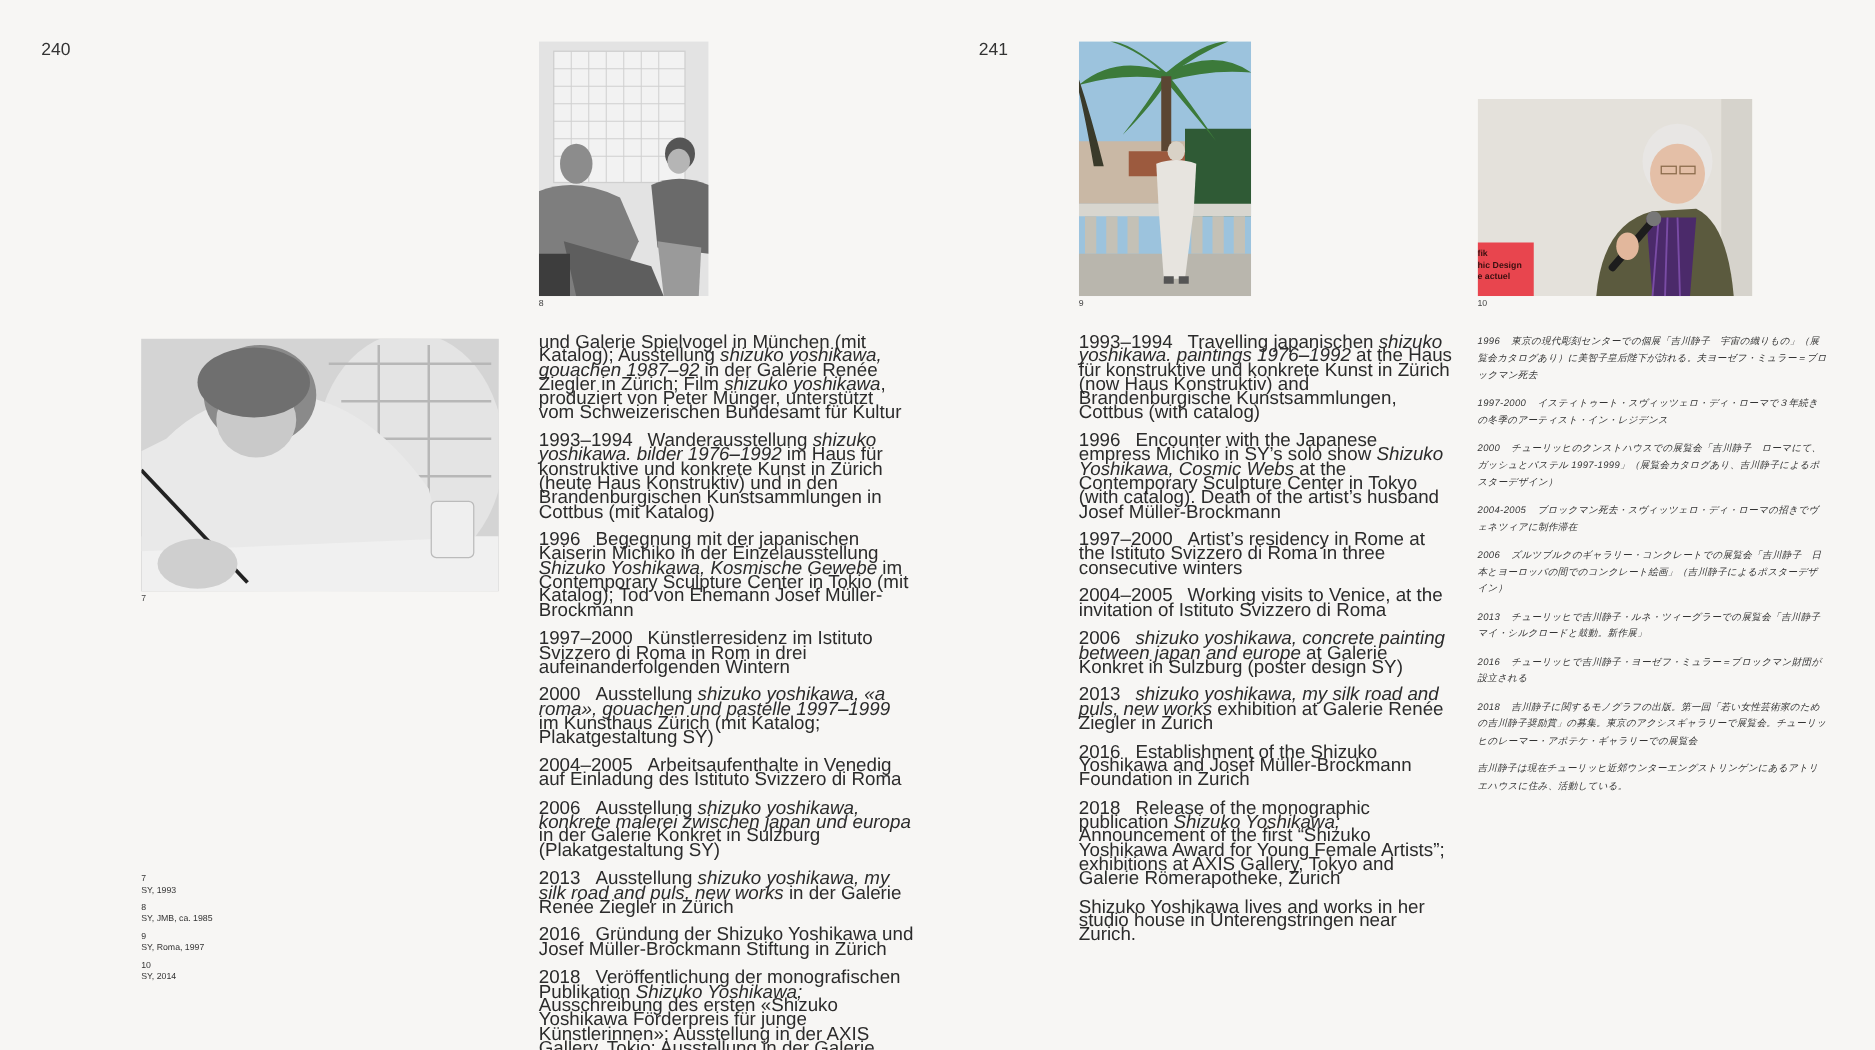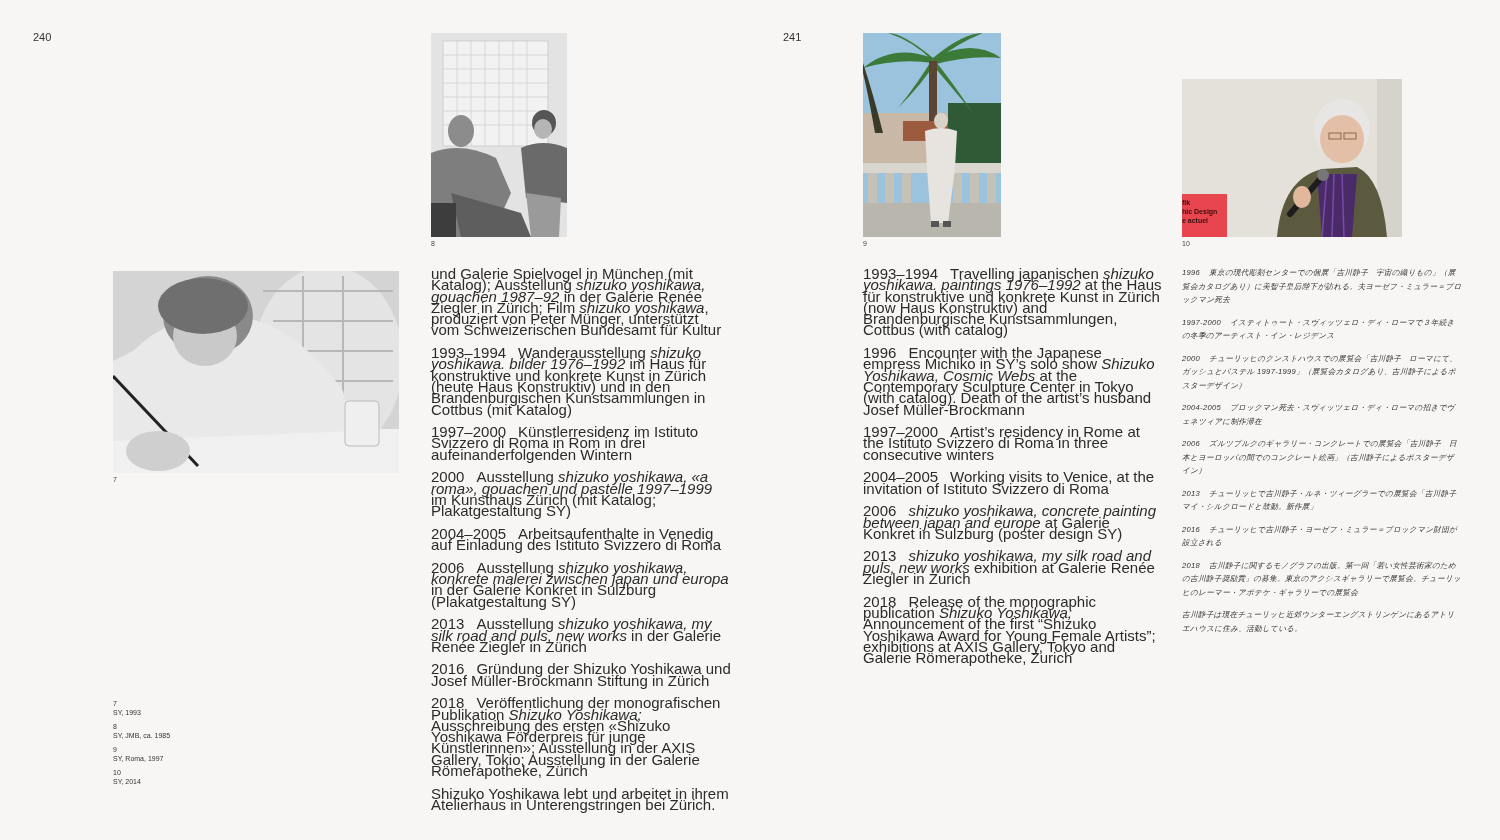--- a/index.html
+++ b/index.html
@@ -1,21 +1,21 @@
 <!DOCTYPE html>
 <html><head>
 <meta charset="utf-8">
 <style>
   html, body { margin:0; padding:0; }
   body {
     width:1500px; height:840px; background:#f7f6f4; position:relative; overflow:hidden;
     font-family:"Liberation Sans", sans-serif; color:#2b2b2b;
   }
   .abs { position:absolute; }
-  .pagenum { font-size:11px; color:#333; }
+  .pagenum { font-size:14px; color:#333; }
   .photo { position:absolute; overflow:hidden; }
   .cap { position:absolute; font-size:7px; color:#444; }
   .col { position:absolute; font-size:15px; line-height:11.3px; color:#2b2b2b; }
   .col p { margin:0 0 11.3px 0; }
   .col .yr { margin-right:12px; }
   .col i { font-style:italic; }
   .jp { position:absolute; font-size:7.6px; line-height:13.5px; color:#333; letter-spacing:0.3px; }
   .jp p { margin:0 0 9px 0; }
   .jp .yr { margin-right:9px; }
   .credits { position:absolute; left:113px; top:700px; font-size:7px; line-height:8.5px; color:#333; }
@@ -137,38 +137,41 @@
     <line x1="108" y1="135" x2="140" y2="98" stroke="#1d1d1d" stroke-width="6" stroke-linecap="round"></line>
     <circle cx="141" cy="96" r="6" fill="#777"></circle>
     <ellipse cx="120" cy="118" rx="9" ry="11" fill="#e2b79c"></ellipse>
   </svg>
 </div>
 <div class="cap" style="left:1182px; top:240px;">10</div>
 
 <div class="col" style="left:431px; top:268px; width:300px;">
   <p><span>und Galerie Spielvogel in München (mit Katalog); Ausstellung </span><i>shizuko yoshikawa, gouachen 1987–92</i><span> in der Galerie Renée Ziegler in Zürich; Film </span><i>shizuko yoshikawa</i><span>, produziert von Peter Münger, unterstützt vom Schweizerischen Bundesamt für Kultur</span></p>
   <p><span class="yr">1993–1994</span><span>Wanderausstellung </span><i>shizuko yoshikawa. bilder 1976–1992</i><span> im Haus für konstruktive und konkrete Kunst in Zürich (heute Haus Konstruktiv) und in den Brandenburgischen Kunstsammlungen in Cottbus (mit Katalog)</span></p>
+  <p><span class="yr">1996</span><span>Begegnung mit der japanischen Kaiserin Michiko in der Einzelausstellung </span><i>Shizuko Yoshikawa, Kosmische Gewebe</i><span> im Contemporary Sculpture Center in Tokio (mit Katalog); Tod von Ehemann Josef Müller-Brockmann</span></p>
   <p><span class="yr">1997–2000</span><span>Künstlerresidenz im Istituto Svizzero di Roma in Rom in drei aufeinanderfolgenden Wintern</span></p>
   <p><span class="yr">2000</span><span>Ausstellung </span><i>shizuko yoshikawa, «a roma», gouachen und pastelle 1997–1999</i><span> im Kunsthaus Zürich (mit Katalog; Plakatgestaltung SY)</span></p>
   <p><span class="yr">2004–2005</span><span>Arbeitsaufenthalte in Venedig auf Einladung des Istituto Svizzero di Roma</span></p>
   <p><span class="yr">2006</span><span>Ausstellung </span><i>shizuko yoshikawa, konkrete malerei zwischen japan und europa</i><span> in der Galerie Konkret in Sulzburg (Plakatgestaltung SY)</span></p>
   <p><span class="yr">2013</span><span>Ausstellung </span><i>shizuko yoshikawa, my silk road and puls, new works</i><span> in der Galerie Renée Ziegler in Zürich</span></p>
   <p><span class="yr">2016</span><span>Gründung der Shizuko Yoshikawa und Josef Müller-Brockmann Stiftung in Zürich</span></p>
   <p><span class="yr">2018</span><span>Veröffentlichung der monografischen Publikation </span><i>Shizuko Yoshikawa;</i><span> Ausschreibung des ersten «Shizuko Yoshikawa Förderpreis für junge Künstlerinnen»; Ausstellung in der AXIS Gallery, Tokio; Ausstellung in der Galerie Römerapotheke, Zürich</span></p>
   <p><span>Shizuko Yoshikawa lebt und arbeitet in ihrem Atelierhaus in Unterengstringen bei Zürich.</span></p>
 </div>
 
 <div class="col" style="left:863px; top:268px; width:300px;">
   <p><span class="yr">1993–1994</span><span>Travelling japanischen </span><i>shizuko yoshikawa. paintings 1976–1992</i><span> at the Haus für konstruktive und konkrete Kunst in Zürich (now Haus Konstruktiv) and Brandenburgische Kunstsammlungen, Cottbus (with catalog)</span></p>
   <p><span class="yr">1996</span><span>Encounter with the Japanese empress Michiko in SY’s solo show </span><i>Shizuko Yoshikawa, Cosmic Webs</i><span> at the Contemporary Sculpture Center in Tokyo (with catalog). Death of the artist’s husband Josef Müller-Brockmann</span></p>
   <p><span class="yr">1997–2000</span><span>Artist’s residency in Rome at the Istituto Svizzero di Roma in three consecutive winters</span></p>
   <p><span class="yr">2004–2005</span><span>Working visits to Venice, at the invitation of Istituto Svizzero di Roma</span></p>
   <p><span class="yr">2006</span><i>shizuko yoshikawa, concrete painting between japan and europe</i><span> at Galerie Konkret in Sulzburg (poster design SY)</span></p>
   <p><span class="yr">2013</span><i>shizuko yoshikawa, my silk road and puls, new works</i><span> exhibition at Galerie Renée Ziegler in Zurich</span></p>
+  <p><span class="yr">2016</span><span>Establishment of the Shizuko Yoshikawa and Josef Müller-Brockmann Foundation in Zurich</span></p>
   <p><span class="yr">2018</span><span>Release of the monographic publication </span><i>Shizuko Yoshikawa;</i><span> Announcement of the first “Shizuko Yoshikawa Award for Young Female Artists”; exhibitions at AXIS Gallery, Tokyo and Galerie Römerapotheke, Zurich</span></p>
+  <p><span>Shizuko Yoshikawa lives and works in her studio house in Unterengstringen near Zurich.</span></p>
 </div>
 
 <div class="jp" style="left:1182px; top:266px; width:280px;font-style:italic;">
   <p><span class="yr">1996</span><span>東京の現代彫刻センターでの個展「吉川静子　宇宙の織りもの」（展覧会カタログあり）に美智子皇后陛下が訪れる。夫ヨーゼフ・ミュラー＝ブロックマン死去</span></p>
   <p><span class="yr">1997-2000</span><span>イスティトゥート・スヴィッツェロ・ディ・ローマで３年続きの冬季のアーティスト・イン・レジデンス</span></p>
   <p><span class="yr">2000</span><span>チューリッヒのクンストハウスでの展覧会「吉川静子　ローマにて、ガッシュとパステル 1997-1999」（展覧会カタログあり、吉川静子によるポスターデザイン）</span></p>
   <p><span class="yr">2004-2005</span><span>ブロックマン死去・スヴィッツェロ・ディ・ローマの招きでヴェネツィアに制作滞在</span></p>
   <p><span class="yr">2006</span><span>ズルツブルクのギャラリー・コンクレートでの展覧会「吉川静子　日本とヨーロッパの間でのコンクレート絵画」（吉川静子によるポスターデザイン）</span></p>
   <p><span class="yr">2013</span><span>チューリッヒで吉川静子・ルネ・ツィーグラーでの展覧会「吉川静子　マイ・シルクロードと鼓動。新作展」</span></p>
   <p><span class="yr">2016</span><span>チューリッヒで吉川静子・ヨーゼフ・ミュラー＝ブロックマン財団が設立される</span></p>

